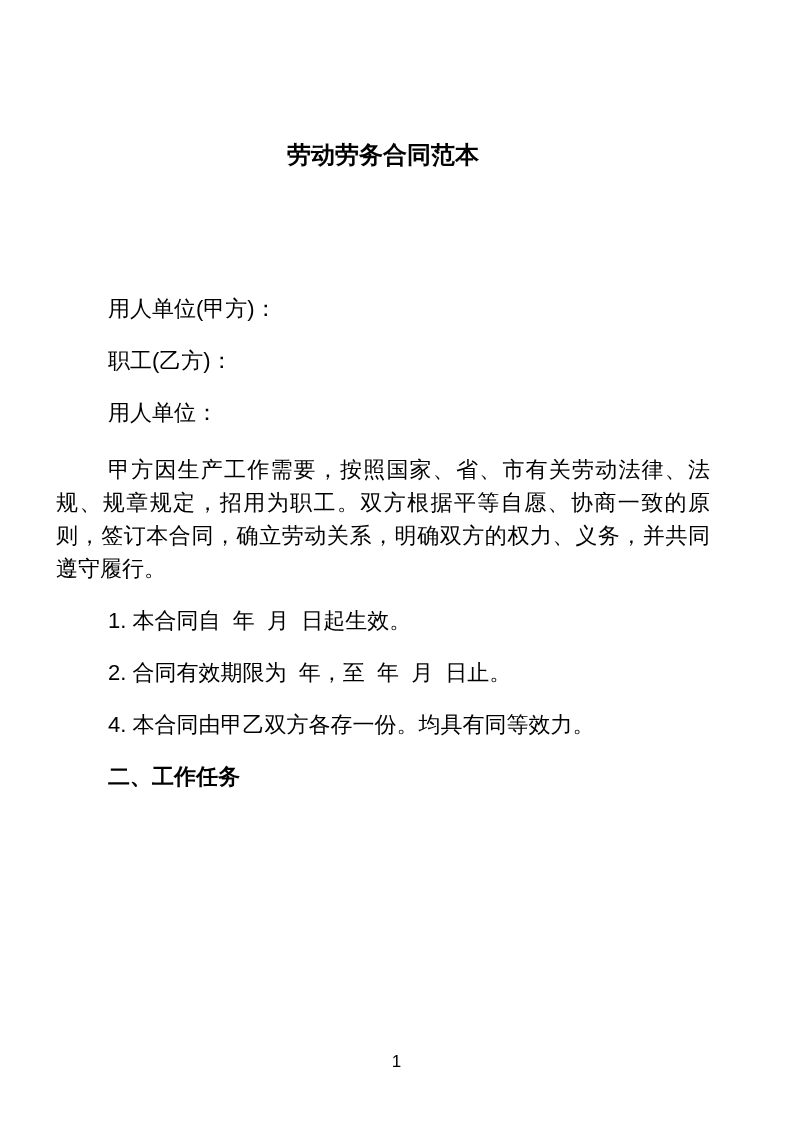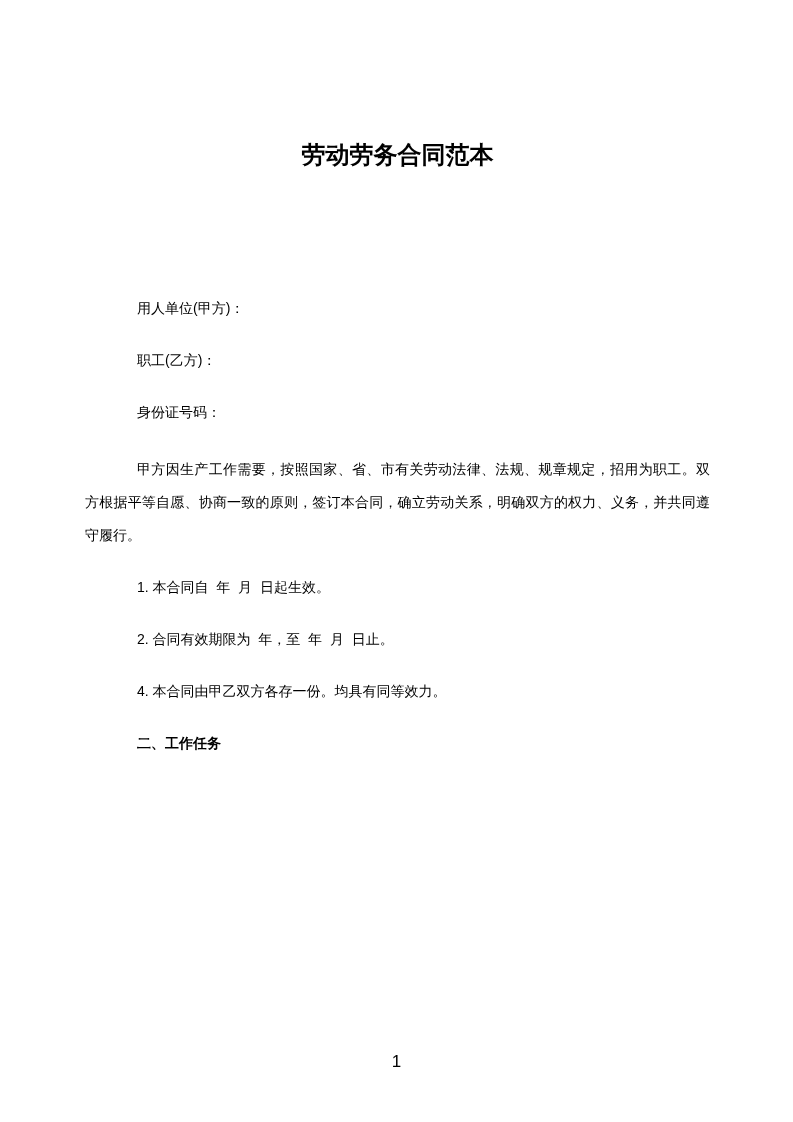--- a/index.html
+++ b/index.html
@@ -11,33 +11,33 @@
     position: relative;
     width: 793px;
     height: 1122px;
     background: #ffffff;
     color: #000000;
     font-family: "Liberation Sans", sans-serif;
     overflow: hidden;
     margin: 0 auto;
   }
   .content {
-    padding: 0 83px 0 85px;
+    padding: 0 83px 0 56px;
   }
   .doc-title {
     margin: 140px 0 122px 0;
     text-align: center;
     font-size: 24px;
     line-height: 30px;
     font-weight: 700;
     letter-spacing: 0px;
   }
   .para {
     margin: 0 0 19px 0;
-    font-size: 14px;
+    font-size: 22px;
     line-height: 33px;
     text-indent: 52px;
     text-align: justify;
     font-weight: 400;
     word-break: break-all;
   }
   .para.heading {
     font-weight: 700;
   }
   .para.intro {
@@ -58,21 +58,21 @@
 
 <div class="page">
   <div class="content">
 
     <h1 class="doc-title">劳动劳务合同范本</h1>
 
     <p class="para">用人单位(甲方)：</p>
 
     <p class="para">职工(乙方)：</p>
 
-    <p class="para">身份证号码：</p>
+    <p class="para">用人单位：</p>
 
     <p class="para intro">甲方因生产工作需要，按照国家、省、市有关劳动法律、法规、规章规定，招用为职工。双方根据平等自愿、协商一致的原则，签订本合同，确立劳动关系，明确双方的权力、义务，并共同遵守履行。</p>
 
 
     <p class="para">1.&nbsp;本合同自&nbsp;&nbsp;年&nbsp;&nbsp;月&nbsp;&nbsp;日起生效。</p>
 
     <p class="para">2.&nbsp;合同有效期限为&nbsp;&nbsp;年，至&nbsp;&nbsp;年&nbsp;&nbsp;月&nbsp;&nbsp;日止。</p>
 
 
 

